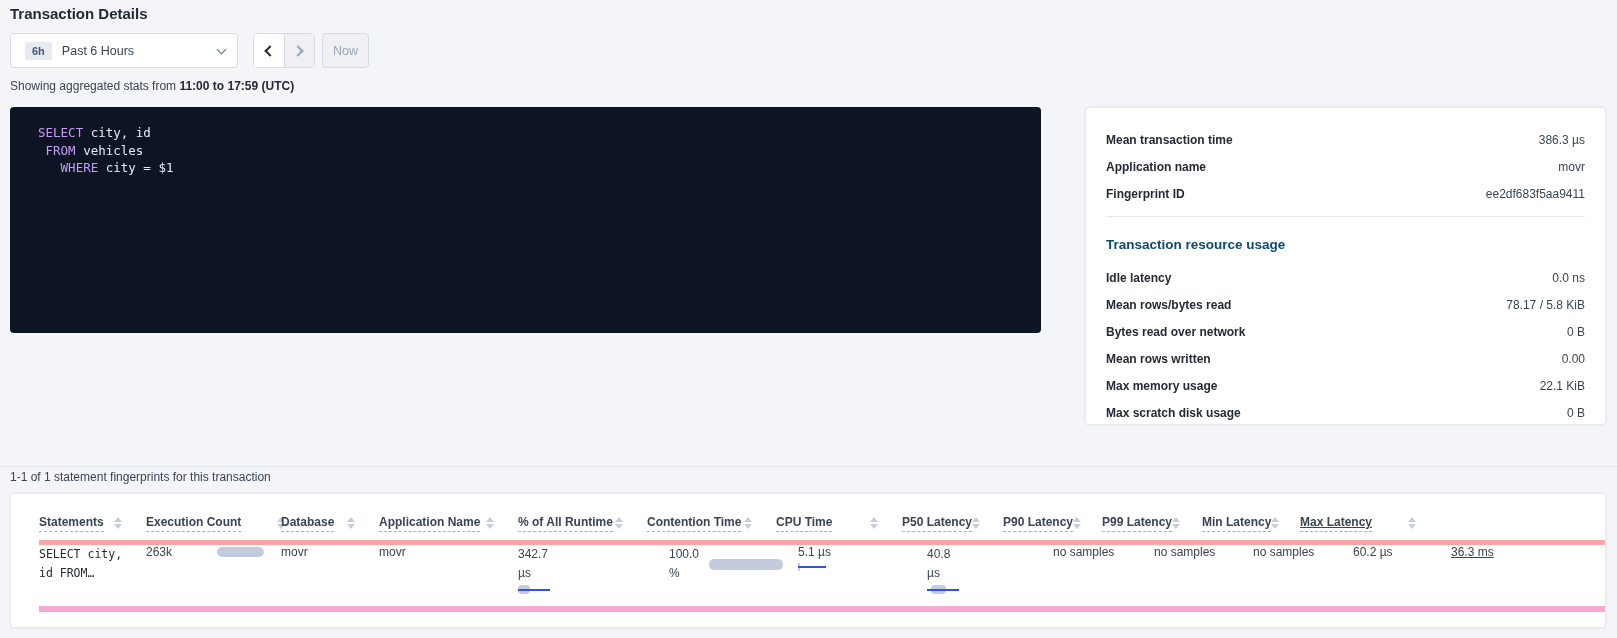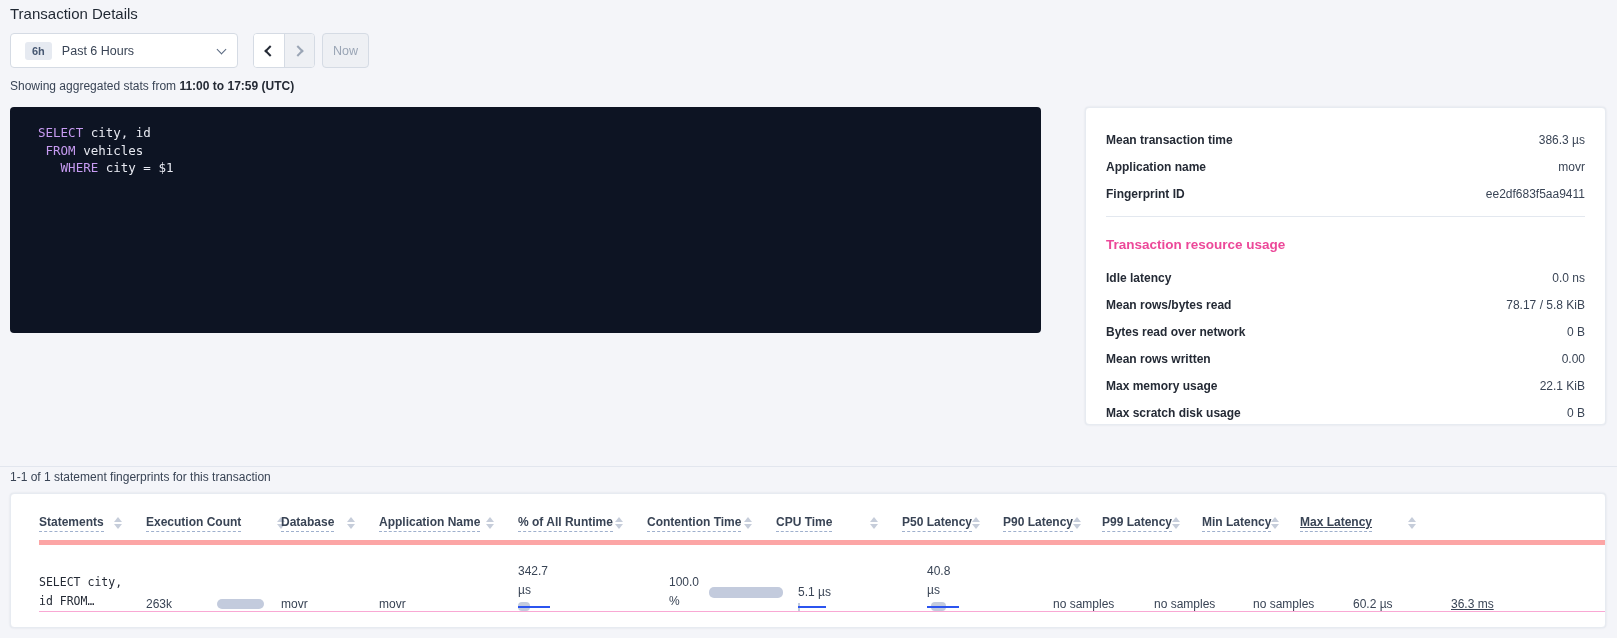--- a/index.html
+++ b/index.html
@@ -4,21 +4,21 @@
 <style>
   * { margin:0; padding:0; box-sizing:border-box; }
   html,body { width:1617px; height:638px; }
   body {
     position:relative;
     background:#f4f5f9;
     font-family:"Liberation Sans", sans-serif;
     color:#394455;
     overflow:hidden;
   }
-  .page-title { position:absolute; left:10px; top:5px; font-size:15px; font-weight:400; color:#1f2732; }
+  .page-title { position:absolute; left:10px; top:5px; font-size:15px; font-weight:700; color:#1f2732; }
 
   
   .picker {
     position:absolute; left:10px; top:33px; width:228px; height:35px;
     background:#fff; border:1px solid #d5dbe4; border-radius:4px;
     display:flex; align-items:center; padding:0 12px 0 14px; cursor:pointer;
   }
   .picker-badge { background:#e6eaf1; color:#475872; font-weight:700; font-size:11px; padding:3px 7px; border-radius:3px; }
   .picker-label { font-size:12.5px; color:#394455; margin-left:10px; }
   .chev { display:inline-block; width:7px; height:7px; border-style:solid; border-color:#596981; border-width:0 1.6px 1.6px 0; }
@@ -52,38 +52,38 @@
   
   .summary-card {
     position:absolute; left:1085px; top:107px; width:521px; height:318px;
     background:#fff; border:1px solid #e7ebf1; border-radius:4px;
     box-shadow:0 0 2px rgba(67,90,111,.15); padding:18px 20px 0 20px;
   }
   .sum-row { display:flex; justify-content:space-between; align-items:center; height:27px; }
   .sum-label { font-weight:700; font-size:12px; color:#242a35; }
   .sum-value { font-size:12px; color:#394455; }
   .sum-divider { border:none; border-top:1px solid #e3e8ef; margin-top:9px; }
-  .resource-heading { font-size:13.5px; font-weight:700; color:#ec4899; margin:20px 0 12px 0; }
+  .resource-heading { font-size:13.5px; font-weight:700; color:#0c4a6e; margin:20px 0 12px 0; }
 
   .section-divider { position:absolute; left:0; top:466px; width:1617px; border-top:1px solid #e2e6ee; }
   .caption { position:absolute; left:10px; top:470px; font-size:12px; color:#394455; }
 
   
   .table-card {
     position:absolute; left:10px; top:493px; width:1596px; height:135px;
     background:#fff; border:1px solid #e7ebf1; border-radius:4px;
     box-shadow:0 0 2px rgba(67,90,111,.15); padding:21px 0 0 28px; overflow:hidden;
   }
   .thead { display:flex; height:30px; border-bottom:5px solid #fca5a5; }
   .th { display:flex; justify-content:space-between; align-items:flex-start; padding-right:24px; cursor:pointer; }
   .h-label { font-size:12px; font-weight:700; color:#394455; border-bottom:1px dashed #9fb0cd; padding-bottom:2px; white-space:nowrap; }
   .sort { display:flex; flex-direction:column; align-items:center; margin-top:2px; }
   .tri-up { width:0; height:0; border-left:4px solid transparent; border-right:4px solid transparent; border-bottom:5px solid #c6cdda; margin-bottom:2px; }
   .tri-down { width:0; height:0; border-left:4px solid transparent; border-right:4px solid transparent; border-top:5px solid #c6cdda; }
-  .trow { display:flex; align-items:flex-end; height:67px; border-bottom:1px solid #f9a8d4; font-size:12px; }
+  .trow { display:flex; align-items:flex-start; height:67px; border-bottom:6px solid #f9a8d4; font-size:12px; }
 
   .c1{width:107px;} .c2{width:135px;gap:36px;} .c3{width:98px;} .c4{width:139px;}
   .c5{width:151px;} .c6{width:129px;} .c7{width:129px;} .c8{width:126px;}
   .c9{width:101px;} .c10{width:99px;} .c11{width:100px;} .c12{width:98px;} .c13{width:140px;text-decoration:underline;}
 
   .stmt-link { font-family:"DejaVu Sans Mono", monospace; font-size:11.5px; line-height:19px; color:#242a35; cursor:pointer; }
   .exec-cell { display:flex; align-items:center; }
   .exec-bar { width:47px; height:10px; background:#c3cbdd; border-radius:5px; margin-left:9px; }
   .two-line { line-height:19px; }
   .mini-bar { position:relative; width:34px; height:9px; margin-top:2px; }

